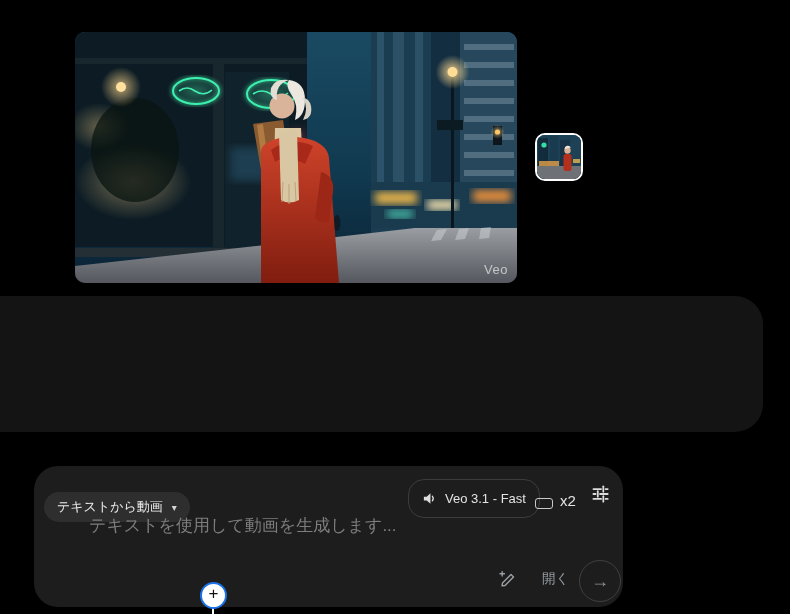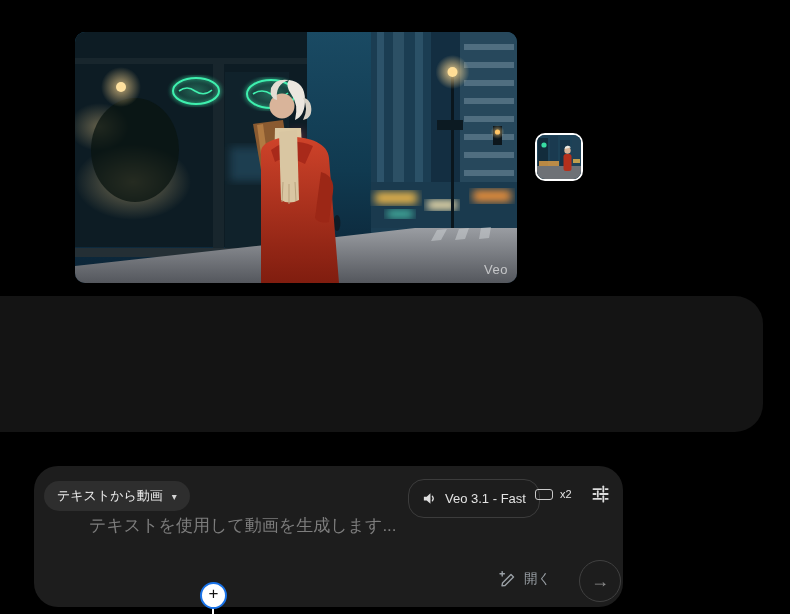--- a/index.html
+++ b/index.html
@@ -26,40 +26,40 @@
   .playhead-line { position:absolute; left:212px; top:311px; width:2px; height:109px;
                    background:#fff; z-index:5; }
   .add-key-btn { position:absolute; left:200px; top:286px; width:27px; height:27px;
                  border-radius:50%; background:#fff; border:2.5px solid #1a73e8;
                  color:#111; font-size:17px; line-height:20px; text-align:center;
                  font-weight:400; z-index:7; cursor:pointer; }
 
   
   .prompt-panel { position:absolute; left:34px; top:466px; width:589px; height:141px;
                   background:#1d1d1d; border-radius:24px; }
-  .mode-pill { position:absolute; left:10px; top:15px; height:30px; background:#2e2e2e;
+  .mode-pill { position:absolute; left:10px; top:26px; height:30px; background:#2e2e2e;
                border-radius:16px; display:flex; align-items:center; gap:9px;
                padding:6px 13px; color:#eaeaea; font-size:13px; cursor:pointer; }
   .mode-caret { font-size:10px; color:#d5d5d5; }
   .model-pill { position:absolute; left:374px; top:13px; height:39px; border:1px solid #3c3c3c;
                 border-radius:16px; display:flex; align-items:center; gap:8px;
                 padding:0 13px; color:#e3e3e3; font-size:13px; cursor:pointer; }
   .aspect-group { position:absolute; left:501px; top:13px; height:30px; display:flex;
-                  align-items:center; gap:7px; color:#e3e3e3; font-size:11px; cursor:pointer; }
+                  align-items:flex-end; gap:7px; color:#e3e3e3; font-size:15px; cursor:pointer; }
   .aspect-rect { width:18px; height:11px; border:1.5px solid #c9c9c9; border-radius:3px; }
   .tune-btn { position:absolute; left:555px; top:17px; width:22px; height:22px; cursor:pointer; }
 
   .prompt-input { position:absolute; left:10px; top:48px; width:566px; height:44px;
                   background:transparent; border:none; outline:none; resize:none;
                   color:#e8e8e8; font-size:17px;
                   font-family:"Liberation Sans","DejaVu Sans",sans-serif;margin-left:45px; }
   .prompt-input::placeholder { color:#7d7d7d; }
 
   .open-row { position:absolute; left:464px; top:104px; display:flex; align-items:center;
-              gap:8px; color:#9aa0a6; font-size:13.5px; cursor:pointer; }
+              gap:26px; color:#9aa0a6; font-size:13.5px; cursor:pointer; }
   .submit-btn { position:absolute; left:545px; top:94px; width:42px; height:42px;
                 border-radius:50%; border:1.5px solid #404040; background:transparent;
                 color:#8f8f8f; font-size:18px; display:flex; align-items:center;
                 justify-content:center; cursor:pointer; }
 
   .disclaimer { position:absolute; left:0; top:586px; font-size:12px; color:#99a2a8;
                 z-index:9; white-space:nowrap; }
 </style>
 </head>
 <body>

